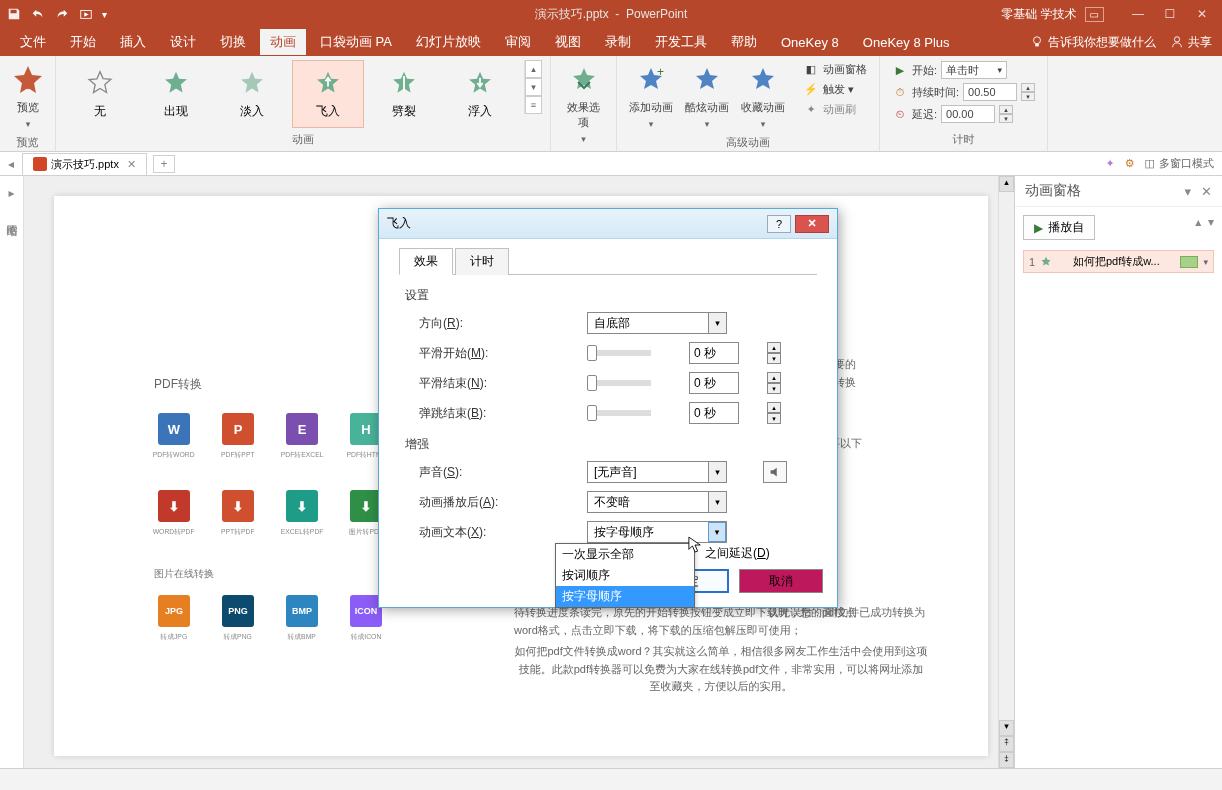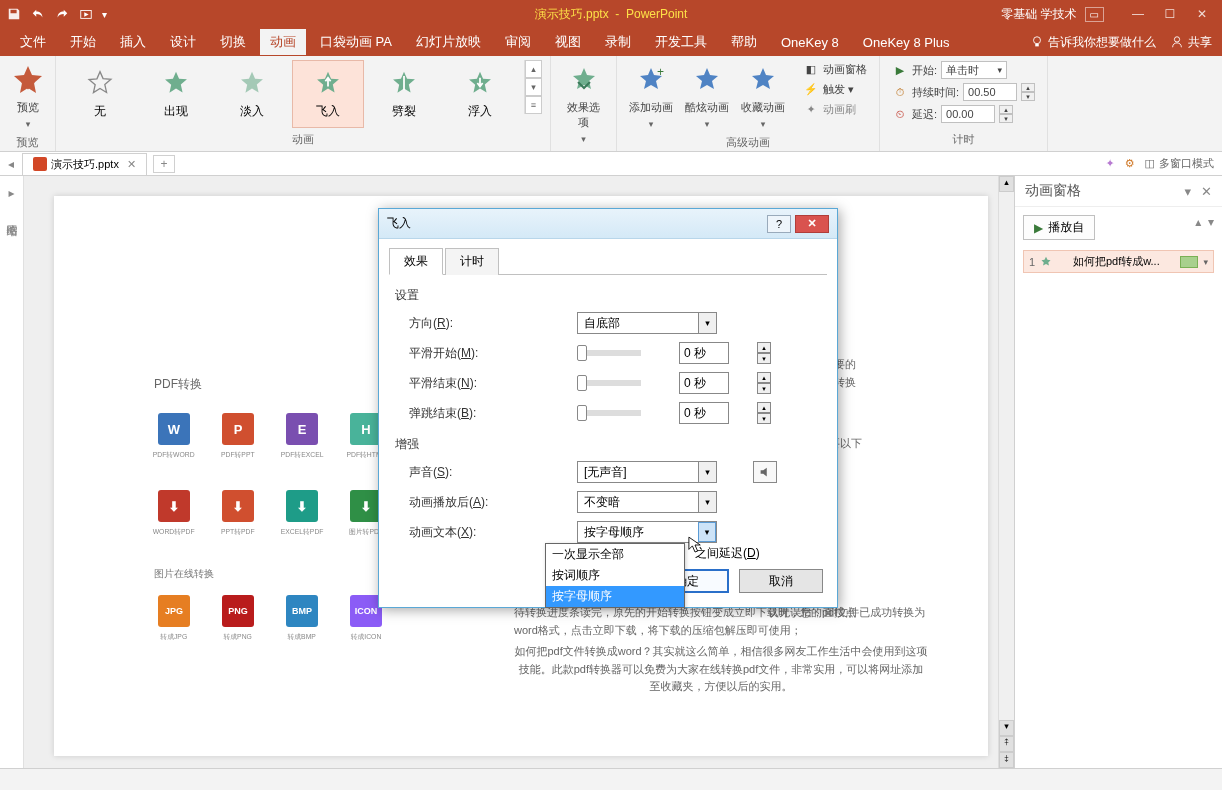--- a/index.html
+++ b/index.html
@@ -2,21 +2,21 @@
 <html><head>
 <meta charset="utf-8">
 <style>
 * { margin: 0; padding: 0; box-sizing: border-box; font-family: "Microsoft YaHei", sans-serif; }
 body { width: 1222px; height: 790px; background: #fff; overflow: hidden; font-size: 12px; position: relative; }
 
 .titlebar { height: 28px; background: #b7472a; display: flex; align-items: center; color: #fff; position: relative; }
 .titlebar-left { display: flex; align-items: center; gap: 8px; padding-left: 6px; }
 .titlebar-icon { width: 16px; height: 16px; display: inline-flex; align-items: center; justify-content: center; }
 .titlebar-icon svg { width: 14px; height: 14px; fill: #fff; }
-.titlebar-center { position: absolute; left: 50%; transform: translateX(-50%); font-size: 12px; color: #fde047; }
+.titlebar-center { position: absolute; left: 50%; transform: translateX(-50%); font-size: 12px; color: #e5e5e5; }
 .titlebar-right { margin-left: auto; display: flex; align-items: center; gap: 8px; padding-right: 6px; font-size: 12px; }
 .window-btns { display: flex; gap: 4px; margin-left: 12px; }
 .window-btn { width: 28px; height: 20px; display: flex; align-items: center; justify-content: center; opacity: 0.8; }
 
 .menubar { height: 28px; background: #b7472a; display: flex; align-items: center; padding: 0 10px; gap: 4px; }
 .menubar-item { color: #fff; padding: 4px 10px; font-size: 13px; cursor: pointer; }
 .menubar-item.active { background: #f3f3f3; color: #b7472a; }
 .menubar-right { margin-left: auto; display: flex; align-items: center; gap: 14px; color: #fff; font-size: 12px; }
 .lightbulb { width: 14px; height: 14px; }
 
@@ -80,41 +80,41 @@
 .anim-list-item .dd { color: #666; font-size: 9px; }
 
 .statusbar { position: absolute; bottom: 0; left: 0; right: 0; height: 22px; background: #f3f3f3; border-top: 1px solid #d0d0d0; }
 
 
 .dialog-modal { position: absolute; top: 208px; left: 378px; width: 460px; background: #fff; border: 1px solid #5aa8d6; box-shadow: 2px 2px 12px rgba(0,0,0,0.35); }
 .dlg-title { height: 30px; background: linear-gradient(#e8f3fb, #d4e9f7); border-bottom: 1px solid #b8d6ea; display: flex; align-items: center; padding: 0 8px; font-size: 12px; }
 .dlg-title-btns { margin-left: auto; display: flex; gap: 4px; }
 .dlg-tbtn { width: 24px; height: 18px; border: 1px solid #9ab; background: #eef5fb; display: flex; align-items: center; justify-content: center; font-size: 11px; }
 .dlg-tbtn.close { background: #d9534f; color: #fff; border-color: #b03e3a; width: 34px; font-weight: bold; }
-.dlg-body { padding: 8px 10px; }
+.dlg-body { padding: 8px 20px; }
 .dlg-tabs { display: flex; border-bottom: 1px solid #c0c0c0; }
 .dlg-tab { padding: 4px 14px; border: 1px solid #c0c0c0; border-bottom: none; background: #f4f4f4; font-size: 12px; margin-right: 2px; position: relative; top: 1px; }
 .dlg-tab.active { background: #fff; border-bottom: 1px solid #fff; }
 .dlg-section { margin: 12px 6px 6px; }
 .dlg-section-title { font-size: 12px; color: #333; margin-bottom: 8px; }
 .dlg-row { display: flex; align-items: center; margin: 8px 0 8px 14px; font-size: 12px; gap: 28px; }
 .dlg-row label { width: 140px; color: #333; }
 .dlg-select { width: 140px; height: 22px; border: 1px solid #888; background: #fff; display: flex; align-items: center; padding: 0 6px; font-size: 12px; position: relative; }
 .dlg-select .arrow { position: absolute; right: 0; top: 0; width: 18px; height: 100%; border-left: 1px solid #888; background: #f0f0f0; display: flex; align-items: center; justify-content: center; font-size: 9px; }
 .dlg-slider { width: 64px; height: 6px; background: #ddd; position: relative; margin-right: 10px; }
 .dlg-slider .thumb { position: absolute; left: 0; top: -5px; width: 10px; height: 16px; background: #fff; border: 1px solid #888; border-radius: 2px; }
 .dlg-numbox { width: 50px; height: 22px; border: 1px solid #888; display: flex; align-items: center; padding: 0 4px; font-size: 12px; background: #fff; }
 .dlg-spin { width: 14px; display: flex; flex-direction: column; }
 .dlg-spin div { height: 11px; border: 1px solid #888; background: #f0f0f0; font-size: 7px; text-align: center; line-height: 9px; }
 .sound-btn { width: 24px; height: 22px; border: 1px solid #888; margin-left: 8px; display: flex; align-items: center; justify-content: center; background: #f8f8f8; }
 .dropdown-open { position: absolute; width: 140px; border: 1px solid #666; background: #fff; box-shadow: 1px 1px 4px rgba(0,0,0,0.2); }
 .dropdown-open .opt { padding: 2px 6px; font-size: 12px; }
 .dropdown-open .opt.hl { background: #3399ff; color: #fff; }
 .dlg-footer { display: flex; justify-content: flex-end; gap: 10px; padding: 10px 14px 14px; }
-.dlg-btn { width: 84px; height: 24px; border: 1px solid #888; background: #e5e5e5; font-size: 12px; display: flex; align-items: center; justify-content: center; }
+.dlg-btn { width: 84px; height: 24px; border: 1px solid #888; background: #be185d; font-size: 12px; display: flex; align-items: center; justify-content: center; }
 .dlg-btn.primary { border: 2px solid #2a6fc9; background: #f8fbff; }
 .cursor { position: absolute; width: 14px; height: 18px; pointer-events: none; }
 
 .underline { text-decoration: underline; }
 </style>
 </head>
 <body>
 
 <div class="titlebar">
   <div class="titlebar-left">
@@ -426,21 +426,21 @@
               <div class="tile-label">图片转PDF</div>
             </div>
           </div>
         <div class="row-caption" style="margin-top:30px;">图片在线转换</div>
         <div class="tile-row" id="tilerow3">
             <div class="tile">
               <div class="tile-box" style="background: rgb(230, 126, 34); font-size: 9px;">JPG</div>
               <div class="tile-label">转成JPG</div>
             </div>
             <div class="tile">
-              <div class="tile-box" style="background: #b91c1c; font-size: 9px;">PNG</div>
+              <div class="tile-box" style="background: #0c4a6e; font-size: 9px;">PNG</div>
               <div class="tile-label">转成PNG</div>
             </div>
             <div class="tile">
               <div class="tile-box" style="background: rgb(46, 134, 193); font-size: 9px;">BMP</div>
               <div class="tile-label">转成BMP</div>
             </div>
             <div class="tile">
               <div class="tile-box" style="background: #8b5cf6; font-size: 9px;">ICON</div>
               <div class="tile-label">转成ICON</div>
             </div>

